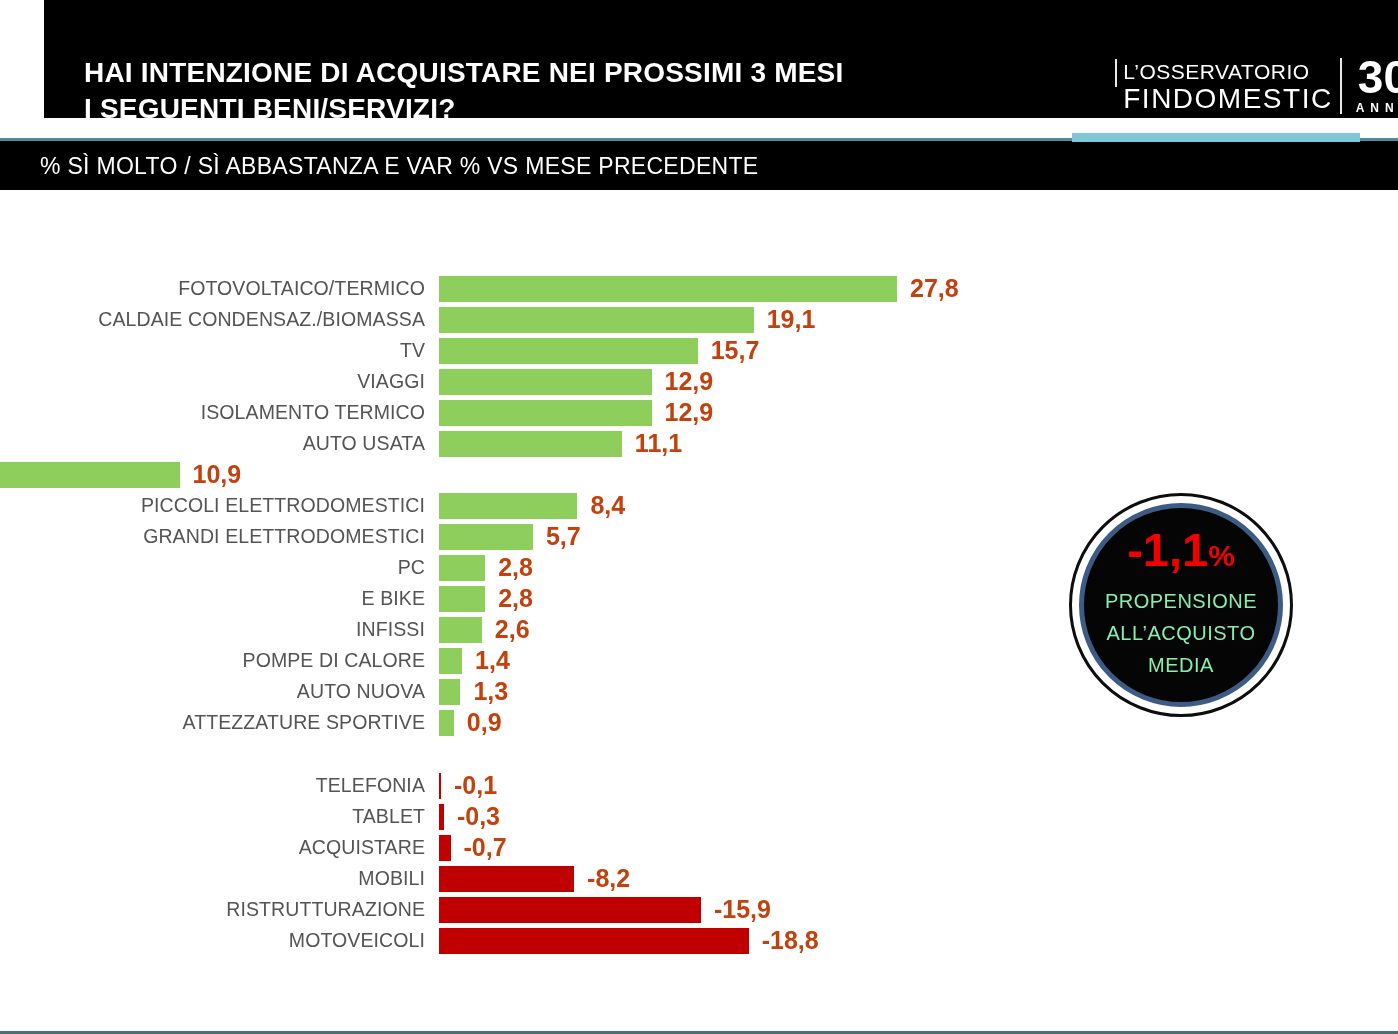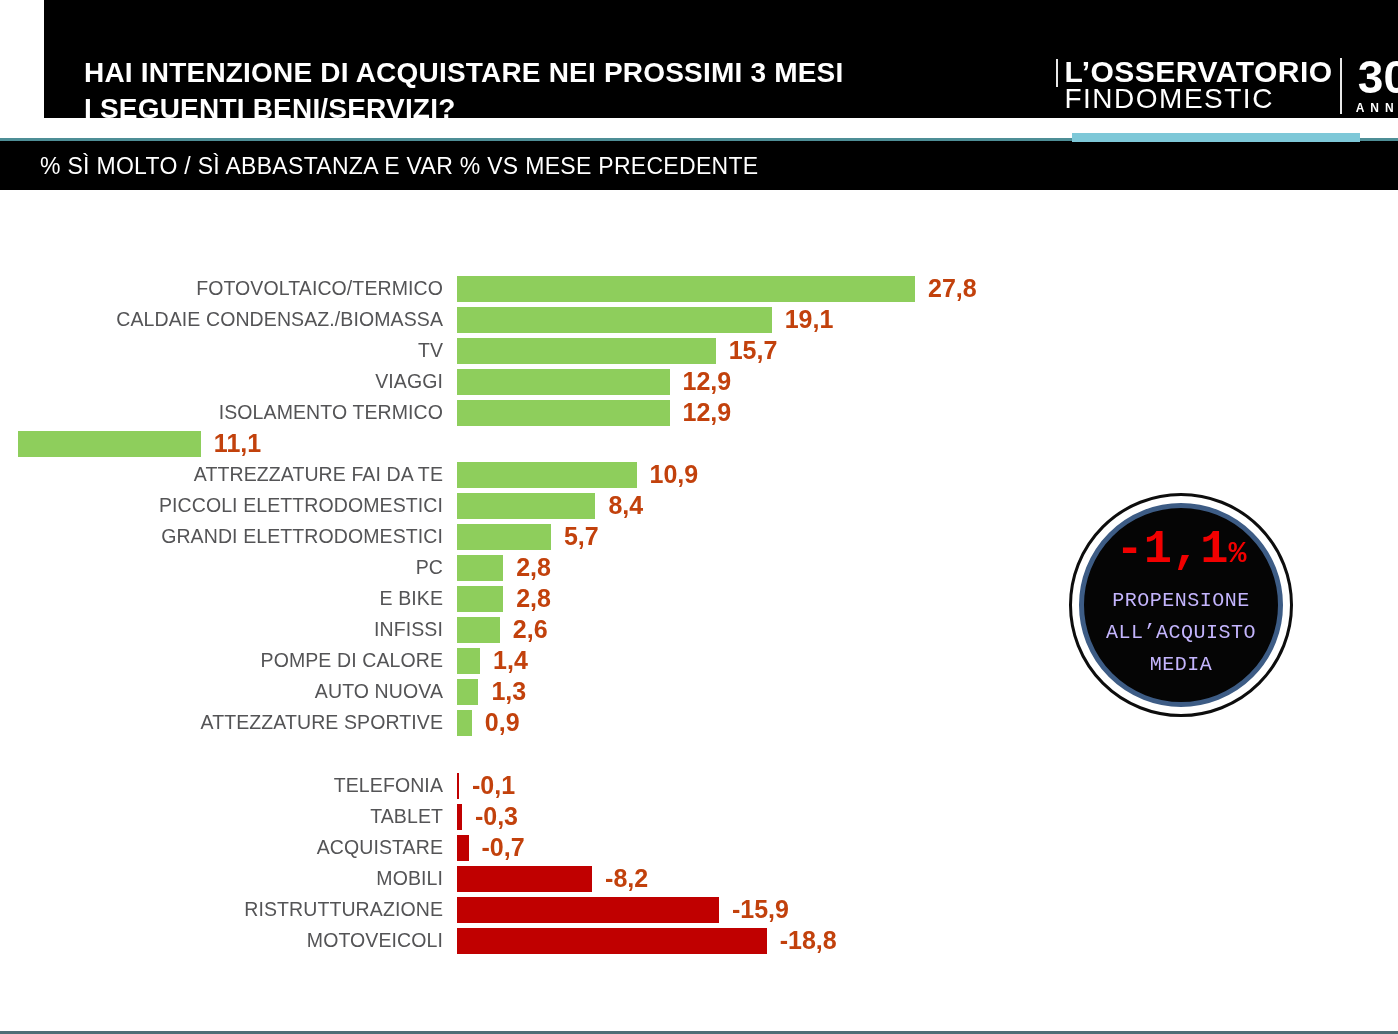--- a/index.html
+++ b/index.html
@@ -12,56 +12,56 @@
   .header { position:absolute; top:0; left:0; width:1398px; height:118px; background:#000;margin-left:44px; }
   .title {
     position:absolute; left:40px; top:55px; color:#fff; font-weight:700;
     font-size:28px; line-height:36px; letter-spacing:.2px; white-space:nowrap;
   }
   .logo {
     position:absolute; top:62px; right:33px; transform:translateY(-6px);
     display:flex; align-items:center; color:#fff;
   }
   .logo-left-bar { width:2px; height:28px; background:#e8e8e8; align-self:flex-start; margin:3px 6px 0 0; }
-  .logo-line1 { font-size:30px; font-weight:700; letter-spacing:.5px; line-height:26px; }
+  .logo-line1 { font-size:21px; font-weight:400; letter-spacing:.5px; line-height:26px; }
   .logo-line2 { font-size:28px; font-weight:400; letter-spacing:1.5px; line-height:28px; }
   .logo-divider { width:2px; height:56px; background:#e8e8e8; margin:0 9px 0 7px; }
   .logo-years { text-align:right; }
   .years-number { font-size:46px; font-weight:600; line-height:42px; }
   .years-label { font-size:12px; font-weight:600; letter-spacing:6px; margin-top:3px; padding-left:5px; }
   .accent-line { position:absolute; top:138px; left:0; width:1398px; height:3px; background:#4E8E96; z-index:3; }
   .logo-underline { position:absolute; top:133px; left:1072px; width:288px; height:9px; background:#7EC8D8; z-index:4; }
   .subtitle-bar { position:absolute; top:141px; left:0; width:1398px; height:49px; background:#000; }
   .subtitle-text {
     position:absolute; left:40px; top:50%; transform:translateY(-50%);
     color:#fff; font-size:23px; font-weight:400; letter-spacing:.3px; white-space:nowrap;
   }
   
   .chart { position:absolute; left:0; top:273px; }
-  .row { display:flex; align-items:center; height:31px;margin-left:18px; }
+  .row { display:flex; align-items:center; height:31px; }
   .row-label {
     width:439px; box-sizing:border-box; padding-right:14px; text-align:right;
     font-size:19.5px; color:#545456; white-space:nowrap; letter-spacing:.1px;
   }
   .bar { height:26px; flex:0 0 auto; }
   .row-value { margin-left:13px; font-size:25px; font-weight:700; color:#c2410c; white-space:nowrap; }
   .group-spacer { height:32px; }
   
   .badge {
     position:absolute; left:1069px; top:493px; width:224px; height:224px;
-    border-radius:50%; border:3px solid #0d0d0d; background:#fff; box-sizing:border-box;font-family:Liberation Mono, monospace;
+    border-radius:50%; border:3px solid #0d0d0d; background:#fff; box-sizing:border-box;
   }
   .badge-inner {
     position:absolute; inset:7px; border-radius:50%;
     background:#050505; border:5px solid #3D5C85; box-sizing:border-box;
     display:flex; flex-direction:column; align-items:center; justify-content:center;
   }
   .badge-value-row { color:#F20000; font-weight:700; font-size:47px; line-height:1; margin:-4px 0 12px 0; }
   .badge-percent { font-size:30px; }
-  .badge-line { color:#c4b5fd; font-size:20px; line-height:32px; letter-spacing:.5px; }
+  .badge-line { color:#86efac; font-size:20px; line-height:32px; letter-spacing:.5px; }
   
   .bottom-line { position:absolute; bottom:0; left:0; width:1398px; height:3px; background:#4E6E76; }
 </style>
 </head>
 <body>
 
 <div class="header">
   <div class="title">
     <div>HAI INTENZIONE DI ACQUISTARE NEI PROSSIMI 3 MESI</div>
     <div>I SEGUENTI BENI/SERVIZI?</div>
@@ -108,25 +108,25 @@
         <div class="row-label">VIAGGI</div>
         <div class="bar" style="width: 212.525px; background: rgb(142, 206, 92);"></div>
         <div class="row-value">12,9</div>
       </div>
       <div class="row">
         <div class="row-label">ISOLAMENTO TERMICO</div>
         <div class="bar" style="width: 212.525px; background: rgb(142, 206, 92);"></div>
         <div class="row-value">12,9</div>
       </div>
       <div class="row">
+        <div class="row-label">AUTO USATA</div>
         <div class="bar" style="width: 182.871px; background: rgb(142, 206, 92);"></div>
         <div class="row-value">11,1</div>
       </div>
       <div class="row">
-        <div class="row-label">ATTREZZATURE FAI DA TE</div>
         <div class="bar" style="width: 179.576px; background: rgb(142, 206, 92);"></div>
         <div class="row-value">10,9</div>
       </div>
       <div class="row">
         <div class="row-label">PICCOLI ELETTRODOMESTICI</div>
         <div class="bar" style="width: 138.388px; background: rgb(142, 206, 92);"></div>
         <div class="row-value">8,4</div>
       </div>
       <div class="row">
         <div class="row-label">GRANDI ELETTRODOMESTICI</div>

